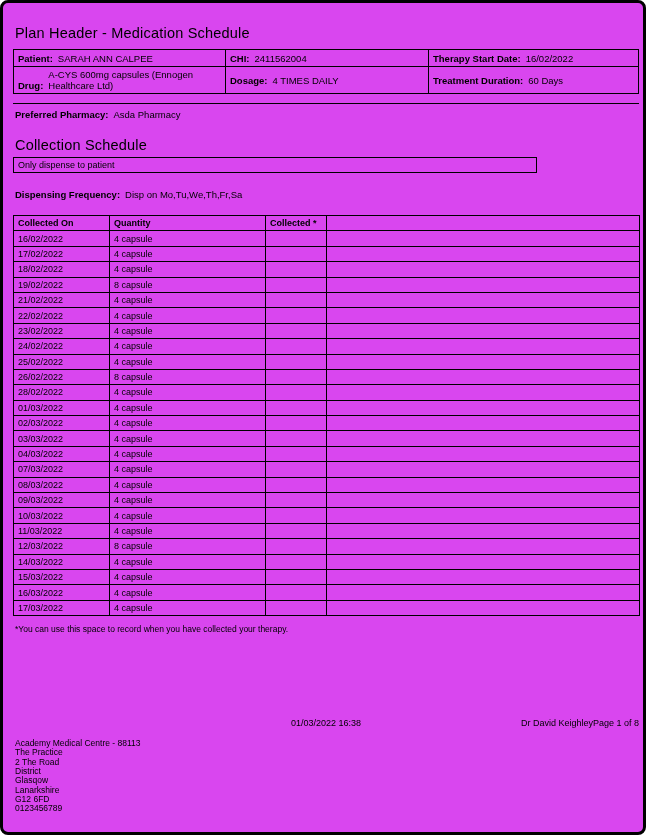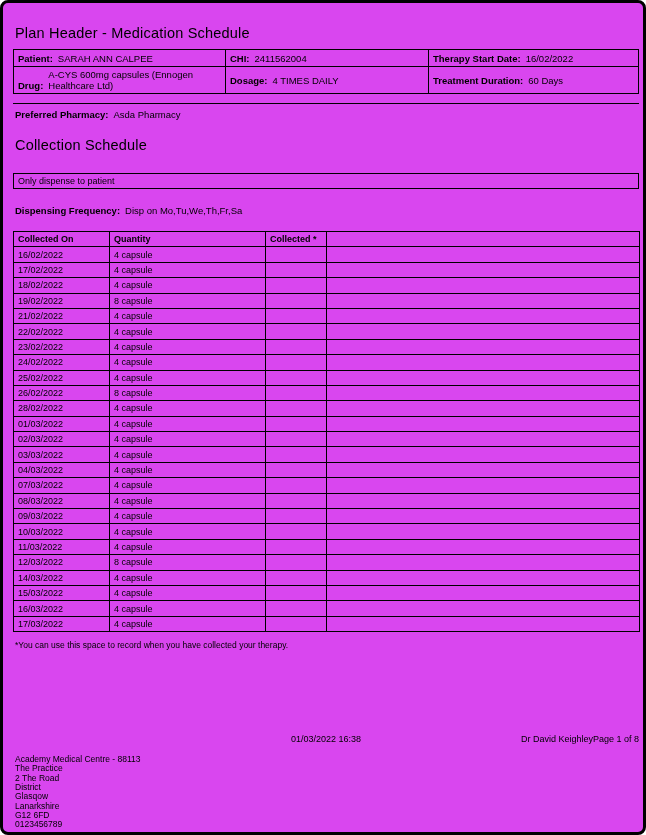--- a/index.html
+++ b/index.html
@@ -48,21 +48,21 @@
     border:none; border-top:1px solid #000; height:0;
   }
   .pref-pharmacy { margin-top:5px; margin-left:2px; font-size:9.5px; }
 
   .section-title {
     margin-top:17px; margin-left:2px;
     font-size:14.5px; font-weight:normal;
     letter-spacing:0.2px;
   }
   .note-box {
-    margin-top:20px; width:626px;
+    margin-top:4px; width:524px;
     border:1px solid #000;
     font-size:9px; padding:2px 4px;
   }
   .disp-freq { margin-top:16px; margin-left:2px; font-size:9.5px; }
 
   .schedule-table {
     margin-top:15px; width:626px;
     border-collapse:collapse; table-layout:fixed;
   }
   .schedule-table th, .schedule-table td {

